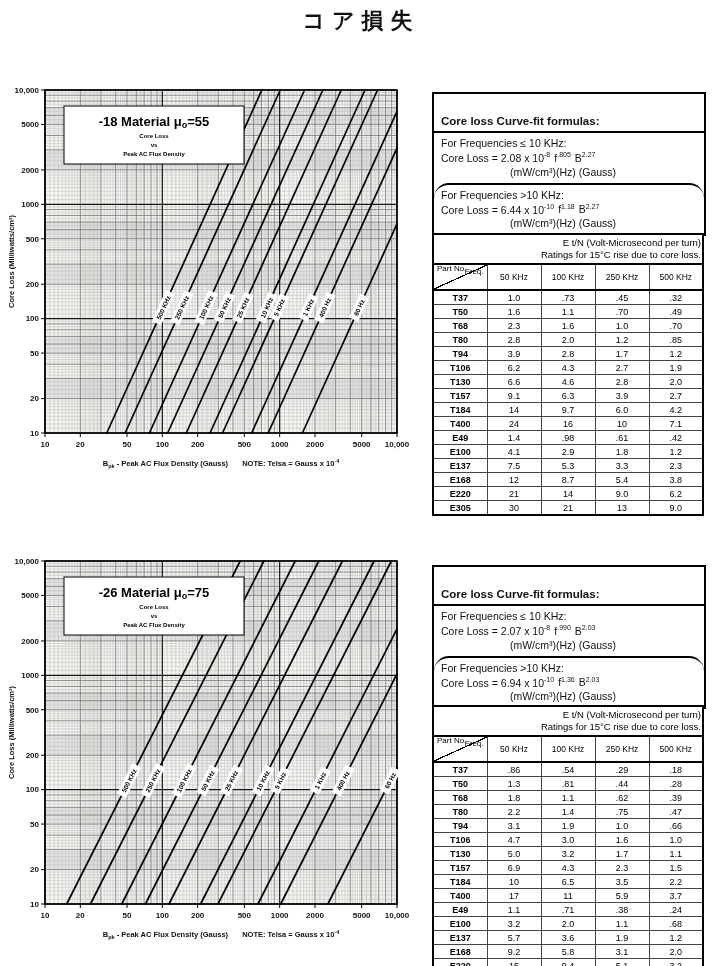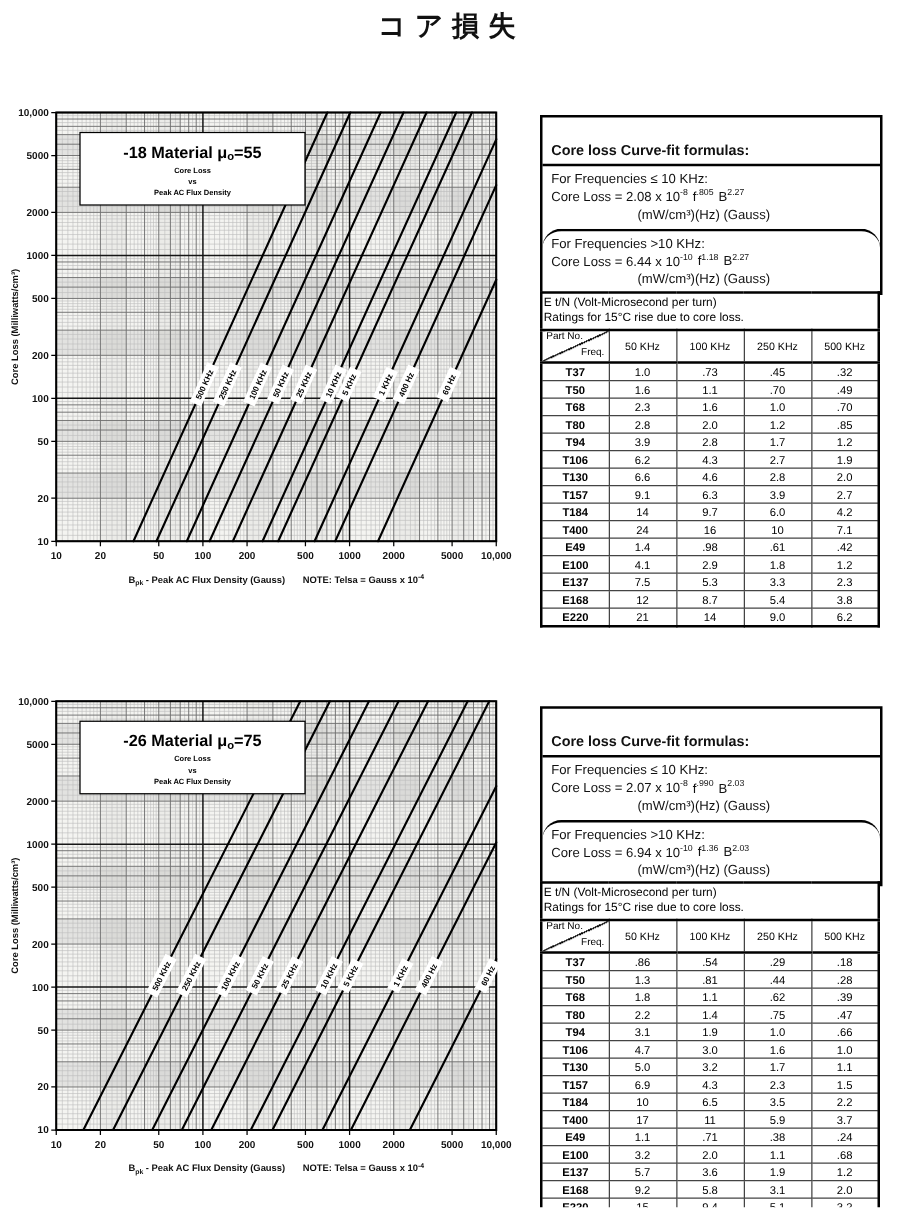--- a/index.html
+++ b/index.html
@@ -14,25 +14,25 @@
   .fbox-title{font-weight:bold;font-size:11.5px;padding:21px 7px 4px;border-bottom:2px solid #000;}
   .fsec{padding:3px 7px 4px;font-size:10.5px;line-height:1.34;}
   .fsec + .fsec{border-top:2px solid #000;border-radius:15px;}
   .fmath sup{font-size:7px;}
   .fmath .sp{margin-left:4px;}
   .funits{display:flex;justify-content:center;padding-right:12px;}
   table.etn{position:absolute;left:432px;width:272px;border-collapse:collapse;background:#fff;
     font-size:9px;color:#000;border:2px solid #000;table-layout:fixed;}
   #table0{top:233px;} #table1{top:705px;}
   .etn th,.etn td{border:1px solid #444;}
-  .etn .t-title{font-size:9.5px;font-weight:normal;text-align:left;padding:2px 1px;
+  .etn .t-title{font-size:9.5px;font-weight:normal;text-align:right;padding:2px 1px;
     line-height:1.28;border-bottom:2px solid #000;}
   .etn .corner{position:relative;width:72px;height:22px;font-weight:normal;
     background:linear-gradient(to bottom right,transparent calc(50% - 0.6px),#000 calc(50% - 0.6px),#000 calc(50% + 0.6px),transparent calc(50% + 0.6px));}
-  .etn .c-top{position:absolute;top:12px;right:3px;font-size:8px;}
+  .etn .c-top{position:absolute;top:2px;right:3px;font-size:8px;}
   .etn .c-bot{position:absolute;bottom:16px;left:3px;font-size:8px;}
   .etn th.freq{font-size:8.5px;font-weight:normal;padding:2px 0;border-bottom:2px solid #000;}
   .etn .corner{border-bottom:2px solid #000;}
   .etn tbody th{font-weight:bold;text-align:center;padding:0 2px;line-height:12px;height:13px;}
   .etn tbody td{text-align:center;padding:0 2px;line-height:12px;height:13px;}
 </style>
 </head>
 <body>
 
 <div class="page">
@@ -880,20 +880,27 @@
           <td>5.4</td>
           <td>3.8</td>
         </tr>
         <tr>
           <th>E220</th>
           <td>21</td>
           <td>14</td>
           <td>9.0</td>
           <td>6.2</td>
         </tr>
+        <tr>
+          <th>E305</th>
+          <td>30</td>
+          <td>21</td>
+          <td>13</td>
+          <td>9.0</td>
+        </tr>
       </tbody>
     </table>
   <table class="etn" id="table1">
       <thead>
         <tr>
           <th colspan="5" class="t-title">
             <div>E t/N (Volt-Microsecond per turn)</div>
             <div>Ratings for 15°C rise due to core loss.</div>
           </th>
         </tr>

